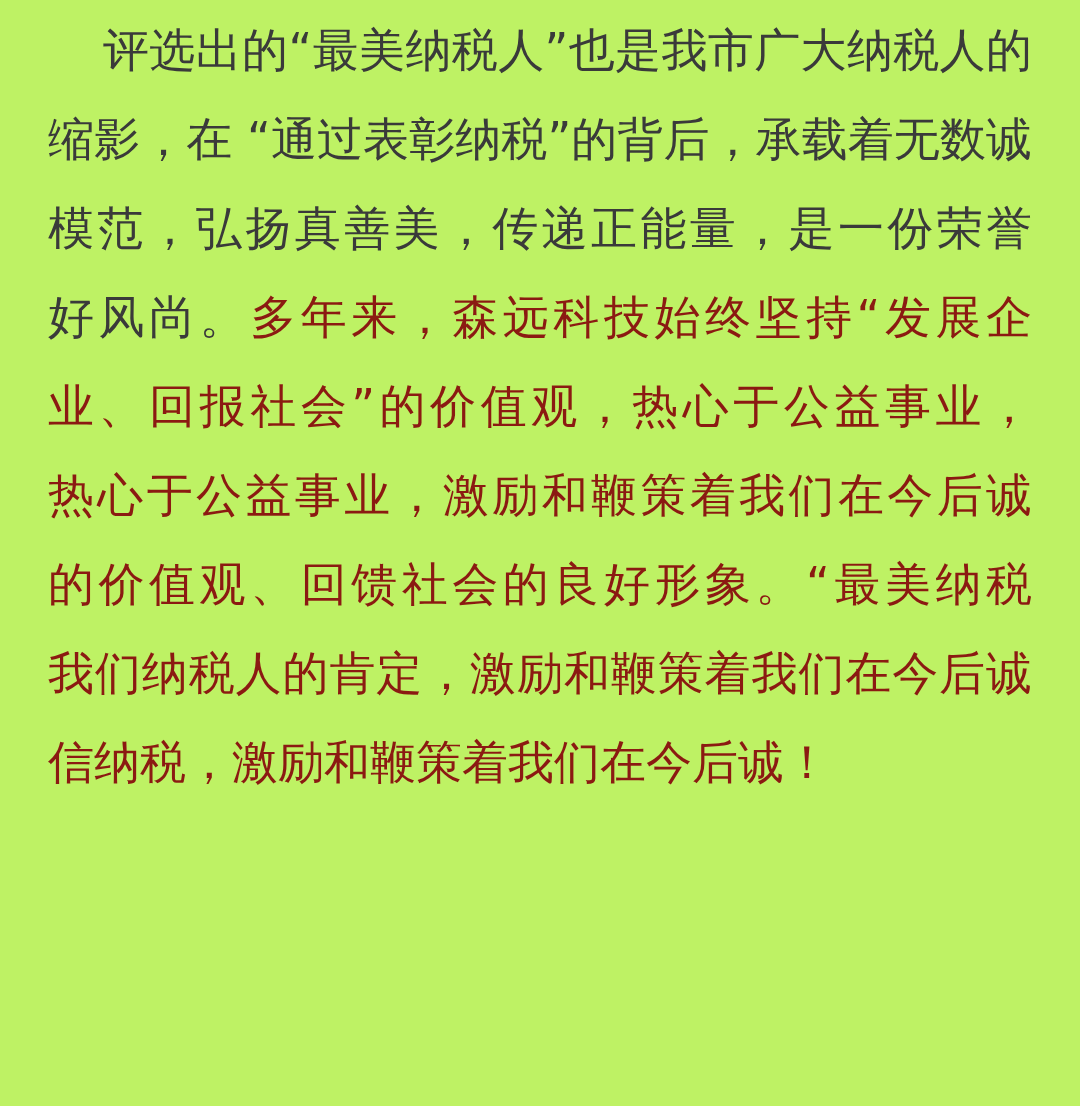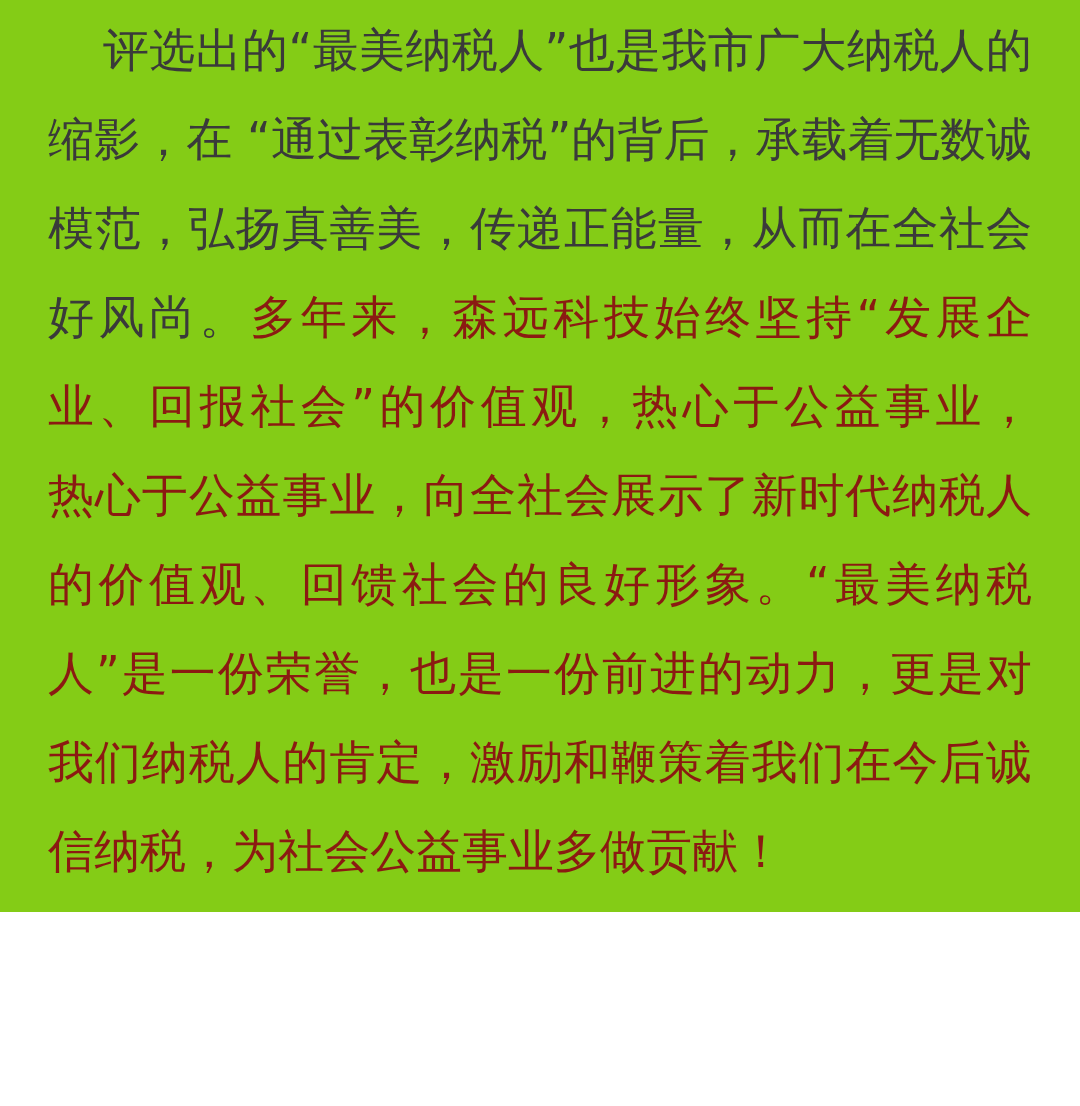--- a/index.html
+++ b/index.html
@@ -8,22 +8,22 @@
   }
   body {
     width: 1080px;
     height: 1106px;
     background: #ffffff;
     overflow: hidden;
     font-family: "DejaVu Sans", "Liberation Sans", sans-serif;
   }
   .page {
     width: 1080px;
-    height: 912px;
-    background: #84cc16;
+    height: 1106px;
+    background: #bef264;
     box-sizing: border-box;
   }
   .paragraph {
     padding: 6px 48px 0 48px;
     font-size: 46px;
     line-height: 89px;
     letter-spacing: 0;
   }
   .text-line {
     width: 984px;
@@ -41,22 +41,21 @@
   .seg-default { color: #3a3a3a; }
   .seg-red { color: #8b1a12; margin-top: 36px; }
 </style>
 </head>
 <body>
 
 <div class="page">
   <div class="paragraph" id="paragraph">
       <div class="text-line indent"><span class="seg-default">评选出的“最美纳税人”也是我市广大纳税人的</span></div>
       <div class="text-line"><span class="seg-default">缩影，在 “通过表彰纳税”的背后，承载着无数诚信</span></div>
-      <div class="text-line"><span class="seg-default">模范，弘扬真善美，传递正能量，从而在全社会</span></div>
+      <div class="text-line"><span class="seg-default">模范，弘扬真善美，传递正能量，是一份荣誉</span></div>
       <div class="text-line"><span class="seg-default">好风尚。</span><span class="seg-red">多年来，森远科技始终坚持“发展企</span></div>
       <div class="text-line"><span class="seg-red">业、回报社会”的价值观，热心于公益事业，</span></div>
-      <div class="text-line"><span class="seg-red">热心于公益事业，向全社会展示了新时代纳税人</span></div>
+      <div class="text-line"><span class="seg-red">热心于公益事业，激励和鞭策着我们在今后诚</span></div>
       <div class="text-line"><span class="seg-red">的价值观、回馈社会的良好形象。“最美纳税</span></div>
-      <div class="text-line"><span class="seg-red">人”是一份荣誉，也是一份前进的动力，更是对</span></div>
       <div class="text-line"><span class="seg-red">我们纳税人的肯定，激励和鞭策着我们在今后诚</span></div>
-      <div class="text-line last-line"><span class="seg-red">信纳税，为社会公益事业多做贡献！</span></div>
+      <div class="text-line last-line"><span class="seg-red">信纳税，激励和鞭策着我们在今后诚！</span></div>
     </div>
 </div>
 
 </body></html>

